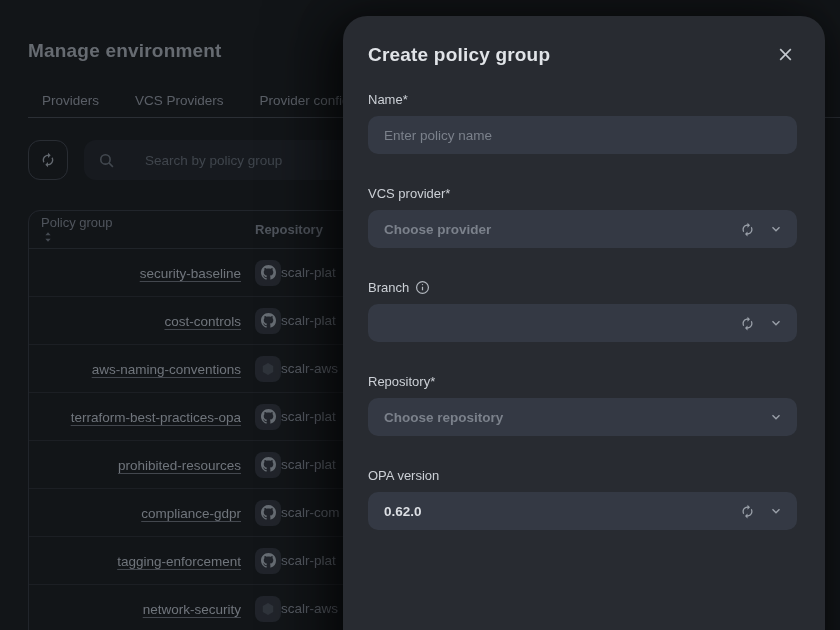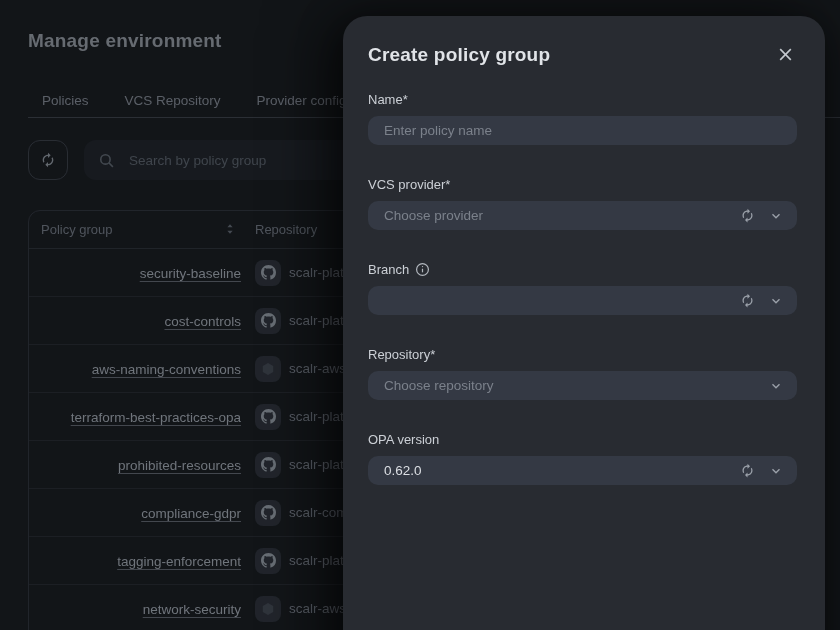--- a/index.html
+++ b/index.html
@@ -6,67 +6,67 @@
   *{box-sizing:border-box;}
   .screen{
     position:relative;width:840px;height:630px;overflow:hidden;
     background:#17191d;
     font-family:"Liberation Sans", sans-serif;
     -webkit-font-smoothing:antialiased;
   }
   
   .page{position:absolute;inset:0;}
   .page-title{
-    position:absolute;left:28px;top:30px;
+    position:absolute;left:28px;top:40px;
     font-size:19px;font-weight:700;color:#8b9097;letter-spacing:.2px;
   }
   .tabbar{
     position:absolute;left:28px;top:84px;right:0;height:34px;
     display:flex;align-items:center;gap:8px;
     border-bottom:1px solid #3a3e45;
   }
   .tab{
     padding:6px 14px;font-size:13.5px;color:#7b8089;cursor:pointer;white-space:nowrap;
   }
   .toolbar{position:absolute;left:28px;top:140px;display:flex;gap:16px;}
   .refresh-btn{
     width:40px;height:40px;border:1px solid #363b42;border-radius:12px;
     display:flex;align-items:center;justify-content:center;color:#868c94;
     background:transparent;cursor:pointer;
   }
   .searchbox{
     width:420px;height:40px;background:#1e2126;border-radius:12px;
-    display:flex;align-items:center;padding:0 14px;gap:12px;color:#5a6069;
+    display:flex;align-items:center;padding:0 14px;gap:28px;color:#5a6069;
   }
   .searchbox input{
     background:transparent;border:none;outline:none;flex:1;
     font-size:13.5px;color:#aab0b8;font-family:inherit;
   }
   .searchbox input::placeholder{color:#565c65;}
   
   .table{
     position:absolute;left:28px;top:210px;width:524px;height:424px;
     border:1px solid #2c3037;border-radius:12px 12px 0 0;
   }
   .thead{
     display:flex;align-items:center;height:38px;
     border-bottom:1px solid #2a2e34;font-size:13px;color:#6b717a;
   }
-  .th-name{width:212px;padding-left:12px;display:flex;justify-content:space-between;}
+  .th-name{width:212px;padding-left:12px;display:flex;justify-content:space-between;flex-direction:column;}
   .sort{color:#5d636c;display:flex;margin-right:4px;}
-  .th-repo{padding-left:14px;}
+  .th-repo{padding-left:14px;font-weight:bold;}
   .trow{
     display:flex;align-items:center;height:48px;border-bottom:1px solid #24272d;
   }
   .td-name{width:212px;padding-left:12px;text-align:right;}
   .td-name a{
     font-size:13.5px;color:#989ea6;text-decoration:underline;
     text-decoration-color:#5a5f67;text-underline-offset:3px;cursor:pointer;
   }
-  .td-repo{display:flex;align-items:center;gap:8px;padding-left:14px;color:#757b84;font-size:13.5px;white-space:nowrap;}
+  .td-repo{display:flex;align-items:center;padding-left:14px;color:#757b84;font-size:13.5px;white-space:nowrap;}
   .repo-tile{
     width:26px;height:26px;border-radius:8px;background:#2b2f36;
     display:flex;align-items:center;justify-content:center;color:#8d939b;flex:0 0 auto;
   }
   .repo-tile .hex{color:#3f444d;}
   
   .backdrop{position:absolute;inset:0;background:rgba(8,10,13,0.28);}
   .modal{
     position:absolute;left:343px;top:16px;width:482px;height:700px;
     background:#282b31;border-radius:24px;
@@ -79,46 +79,46 @@
     width:24px;height:24px;display:flex;align-items:center;justify-content:center;
     color:#c5c9cf;cursor:pointer;background:transparent;border:none;margin-top:-2px;
   }
   .group{margin-bottom:32px;}
   .label{
     display:flex;align-items:center;gap:6px;
     font-size:13px;color:#ccd0d6;margin-bottom:9px;text-align:right;
   }
   .info{color:#b2b7be;display:flex;cursor:pointer;}
   .field{
-    height:29px;background:#343944;border-radius:10px;
+    height:38px;background:#343944;border-radius:10px;
     display:flex;align-items:center;padding:0 14px 0 16px;
     font-size:13.5px;color:#7b818b;
   }
   .field input{
     flex:1;background:transparent;border:none;outline:none;
     font-size:13.5px;color:#dcdfe4;font-family:inherit;padding:0;
   }
   .field input::placeholder{color:#7b818b;}
   .select{cursor:pointer;justify-content:space-between;}
-  .sel-text{flex:1;}
+  .sel-text{flex:1;font-weight:bold;}
   .sel-value{color:#dcdfe4;}
   .sel-icons{display:flex;align-items:center;gap:14px;color:#9aa0a9;}
   svg{display:block;}
 </style>
 </head>
 <body>
 
 <div class="screen">
 
   <div class="page">
     <div class="page-title">Manage environment</div>
 
     <div class="tabbar">
-      <div class="tab">Policies</div>
-      <div class="tab">VCS Repository</div>
+      <div class="tab">Providers</div>
+      <div class="tab">VCS Providers</div>
       <div class="tab">Provider configurations</div>
     </div>
 
     <div class="toolbar">
       <button class="refresh-btn">
         <span>
           <svg width="16" height="16" viewBox="0 0 24 24" fill="currentColor">
               <path d="M12 6v3l4-4-4-4v3c-4.42 0-8 3.58-8 8 0 1.57.46 3.03 1.24 4.26L6.7 14.8A5.87 5.87 0 0 1 6 12c0-3.31 2.69-6 6-6zm6.76 1.74L17.3 9.2c.44.84.7 1.79.7 2.8 0 3.31-2.69 6-6 6v-3l-4 4 4 4v-3c4.42 0 8-3.58 8-8 0-1.57-.46-3.03-1.24-4.26z"></path>
             </svg>
         </span>

